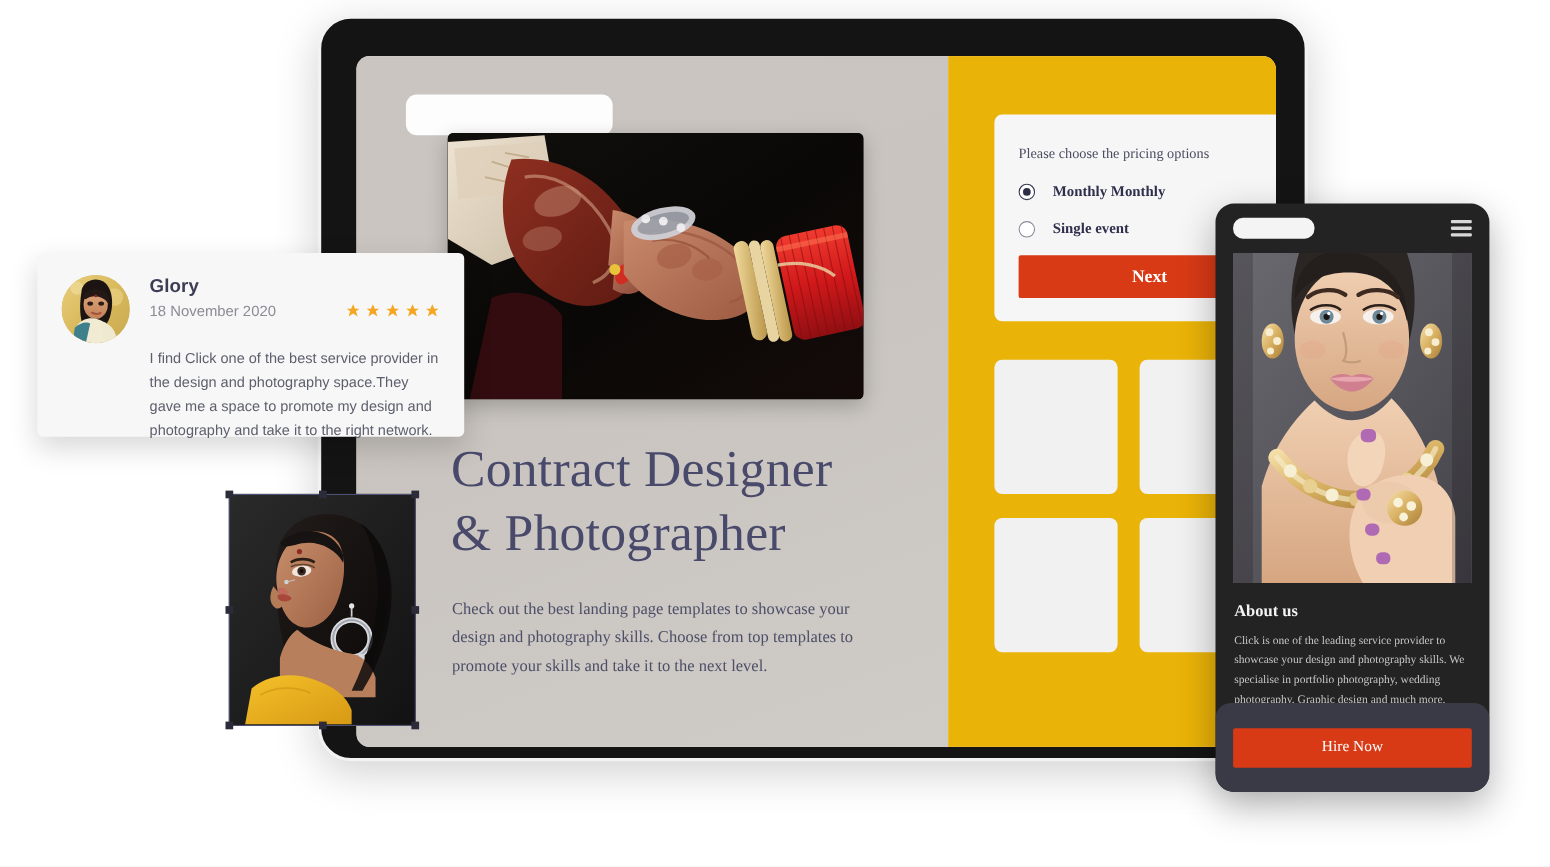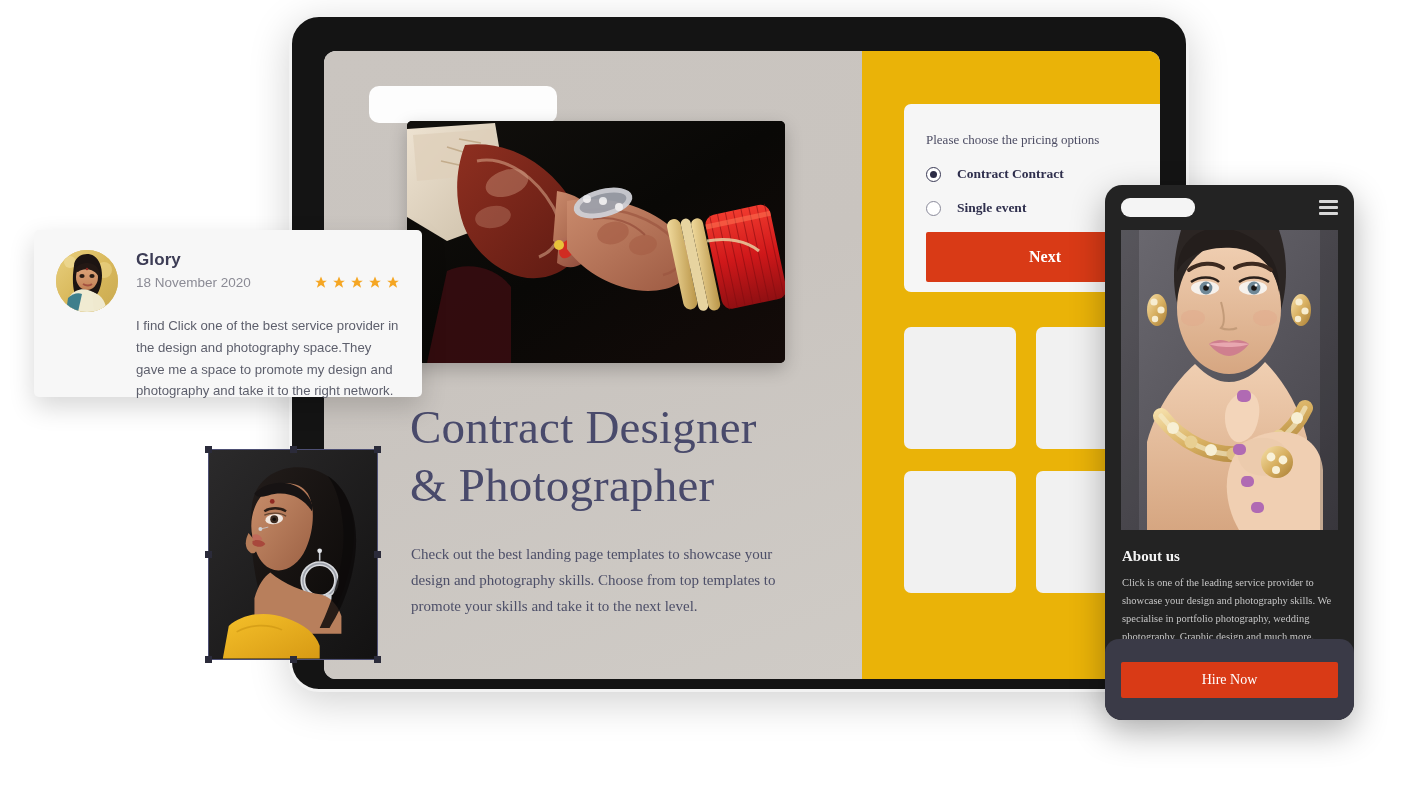--- a/index.html
+++ b/index.html
@@ -108,21 +108,21 @@
     background: #2c2c46;
   }
   .radio-label {
     font-family: "Liberation Serif", serif;
     font-size: 13.5px; font-weight: bold;
     color: #2f2f4d;
     white-space: nowrap;
   }
   .next-btn {
     position: absolute; left: 22px; top: 128px;
-    width: 238px; height: 50px;
+    width: 238px; height: 39px;
     background: #d93a16;
     border: none; border-radius: 2px;
     color: #fff;
     font-family: "Liberation Serif", serif;
     font-size: 16px; font-weight: bold;
     cursor: pointer;
   }
 
   .grid-wrap {
     position: absolute; left: 42px; top: 276px;
@@ -366,21 +366,21 @@
 
       <div class="tab-right">
 
         <div class="pricing-card">
           <div class="pricing-title">Please choose the pricing options</div>
 
           <div class="radio-row r1">
             <span class="radio-outer checked">
               <span class="radio-dot"></span>
             </span>
-            <span class="radio-label">Contract Contract</span>
+            <span class="radio-label">Monthly Monthly</span>
           </div>
 
           <div class="radio-row r2">
             <span class="radio-outer"></span>
             <span class="radio-label">Single event</span>
           </div>
 
           <button class="next-btn">Next</button>
         </div>
 

